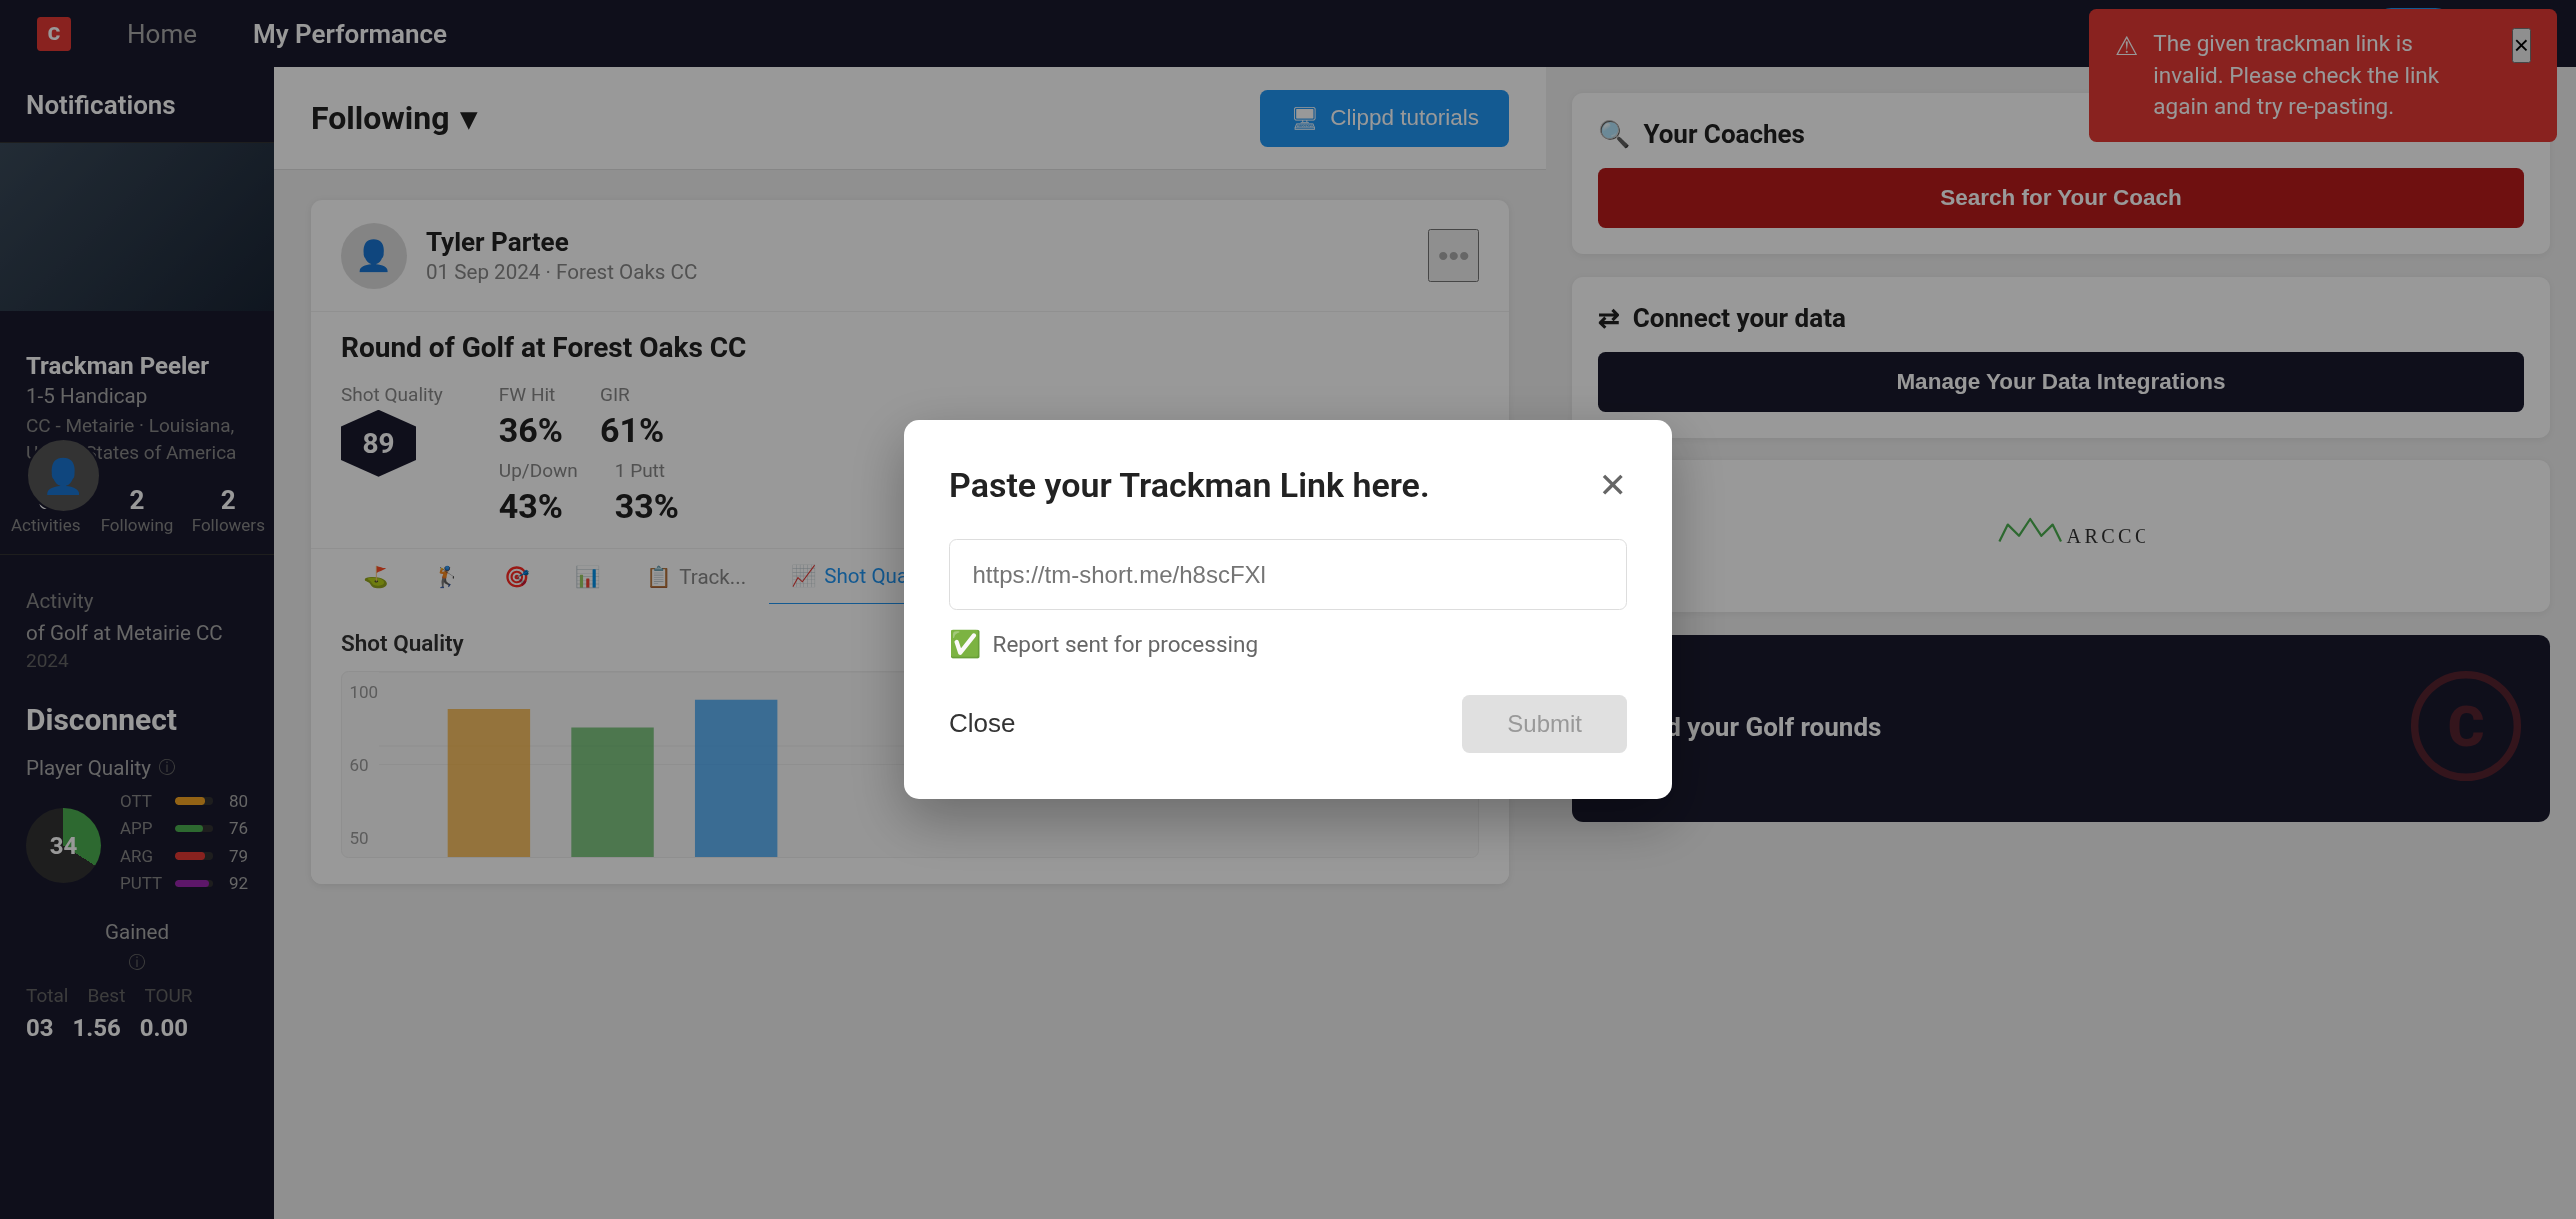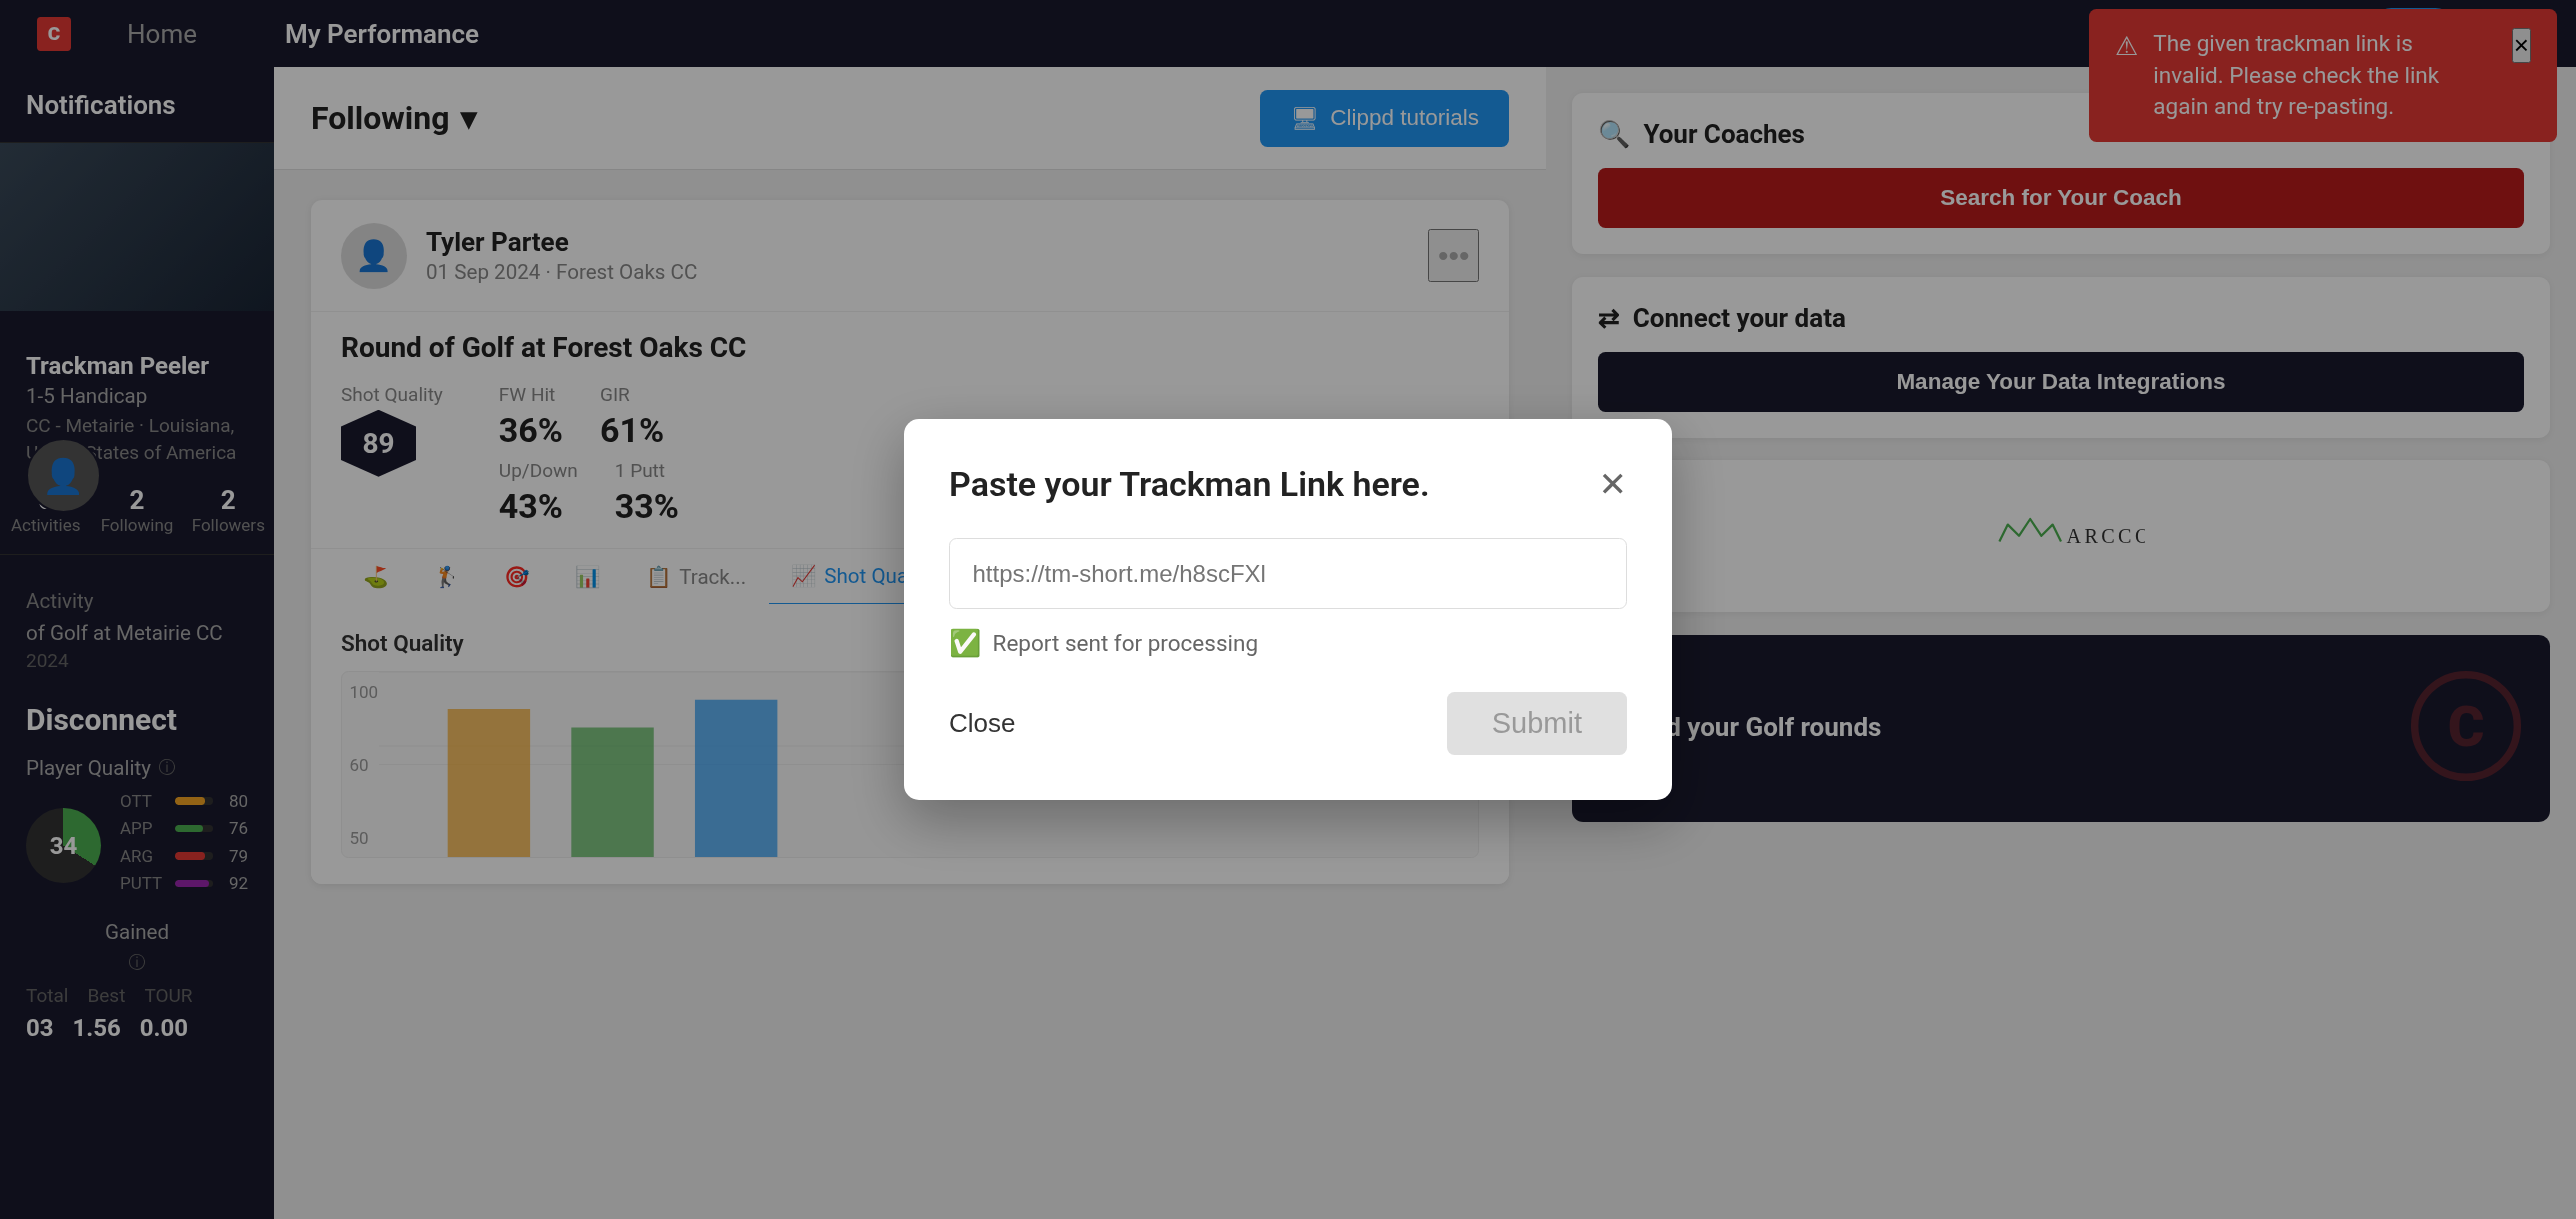--- a/index.html
+++ b/index.html
@@ -9,21 +9,21 @@
     .top-nav {
       position: fixed; top: 0; left: 0; right: 0; height: 67px;
       background: #1a1a2e; display: flex; align-items: center;
       padding: 0 37px; z-index: 100; gap: 56px;
     }
     .nav-logo {
       width: 34px; height: 34px; background: #e53935; border-radius: 3.7px;
       display: flex; align-items: center; justify-content: center;
       color: white; font-weight: 900; font-size: 19px;
     }
-    .nav-links { display: flex; gap: 88px; align-items: flex-start; }
+    .nav-links { display: flex; gap: 56px; align-items: flex-start; }
     .nav-link { color: #aaa; font-size: 26px; text-decoration: none; cursor: pointer; }
     .nav-link.active { color: white; font-weight: 600; }
     .nav-right { margin-left: auto; display: flex; align-items: center; gap: 34px; }
     .nav-icon { color: #aaa; font-size: 30px; cursor: pointer; }
     .nav-icon-circle {
       width: 47px; height: 47px; border-radius: 50%;
       background: #333; display: flex; align-items: center; justify-content: center;
       color: #aaa; font-size: 22.5px; cursor: pointer;
     }
     .nav-plus-btn {
@@ -262,21 +262,21 @@
       font-size: 22.5px; color: #666; margin-bottom: 34px;
     }
     .success-icon { color: #4caf50; font-size: 26px; }
     .modal-footer { display: flex; align-items: center; justify-content: space-between; }
     .modal-close-btn {
       background: none; border: none; font-size: 26px; color: #333;
       cursor: pointer; font-weight: 500; padding: 15px 0;
     }
     .modal-submit-btn {
       background: #e0e0e0; color: #999; border: none; border-radius: 7.5px;
-      padding: 15px 45px; font-size: 29px; cursor: not-allowed;
+      padding: 15px 45px; font-size: 24px; cursor: not-allowed;
     }
   </style>
 </head>
 <body>
 
 <nav class="top-nav">
   <div class="nav-logo">
     <span>C</span>
   </div>
   <div class="nav-links">

